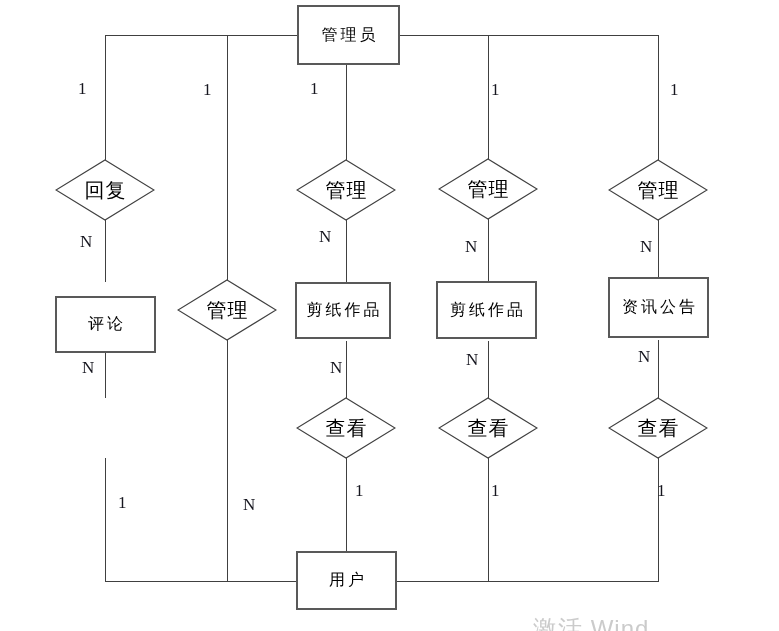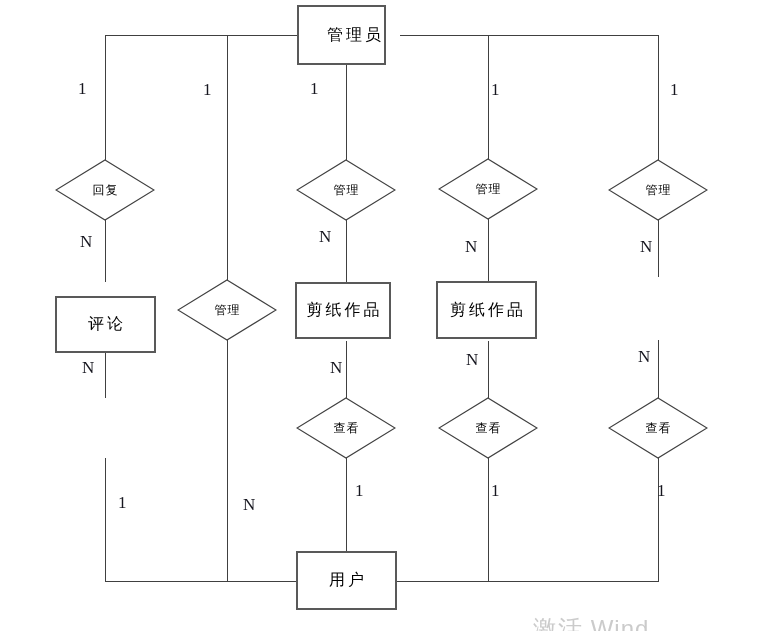--- a/index.html
+++ b/index.html
@@ -14,21 +14,21 @@
     position:absolute; border:2px solid #595959; background:#ffffff;
     display:flex; align-items:center; justify-content:center;
     font-size:16px; color:#000000; letter-spacing:3px; box-sizing:border-box;
     text-indent:3px;
   }
   .diamond { position:absolute; width:100px; height:62px; }
   .diamond svg { position:absolute; left:0; top:0; }
   .diamond .dlabel {
     position:absolute; left:0; top:0; right:0; bottom:0;
     display:flex; align-items:center; justify-content:center;
-    font-size:12px; color:#000000; letter-spacing:1px; text-indent:1px;
+    font-size:20px; color:#000000; letter-spacing:1px; text-indent:1px;
   }
   .card {
     position:absolute; font-family:"Liberation Serif", serif;
     font-size:17px; color:#16161f; line-height:1;
   }
   .watermark {
     position:absolute; font-size:24px; color:#cbcbcb; letter-spacing:1px;
     font-family:"Liberation Sans", sans-serif; white-space:nowrap;
   }
 </style>
@@ -58,31 +58,34 @@
   <div class="vline" style="left:658px; top:35px;  height:125px;"></div>
   <div class="vline" style="left:658px; top:220px; height:57px;"></div>
   <div class="vline" style="left:658px; top:340px; height:58px;"></div>
   <div class="vline" style="left:658px; top:458px; height:124px;"></div>
 
   <div class="hline" style="left:105px; top:35px;  width:192px;"></div>
   <div class="hline" style="left:400px; top:35px;  width:259px;"></div>
   <div class="hline" style="left:105px; top:581px; width:191px;"></div>
   <div class="hline" style="left:397px; top:581px; width:262px;"></div>
 
-  <div class="entity" style="left:297px; top:5px; width:89px; height:60px;justify-content:flex-end;">
+  <div class="entity" style="left:297px; top:5px; width:103px; height:60px;">
     <span>管理员</span>
   </div>
   <div class="entity" style="left:55px; top:296px; width:101px; height:57px;">
     <span>评论</span>
   </div>
   <div class="entity" style="left:295px; top:282px; width:96px; height:57px;">
     <span>剪纸作品</span>
   </div>
   <div class="entity" style="left:436px; top:281px; width:101px; height:58px;">
     <span>剪纸作品</span>
+  </div>
+  <div class="entity" style="left:608px; top:277px; width:101px; height:61px;">
+    <span>资讯公告</span>
   </div>
   <div class="entity" style="left:296px; top:551px; width:101px; height:59px;">
     <span>用户</span>
   </div>
 
   <div class="diamond" style="left:55px; top:159px;">
     <svg width="100" height="62" viewBox="0 0 100 62">
         <polygon points="50,1 99,31 50,61 1,31" fill="#ffffff" stroke="#404040" stroke-width="1.2"></polygon>
       </svg>
     <span class="dlabel">回复</span>

